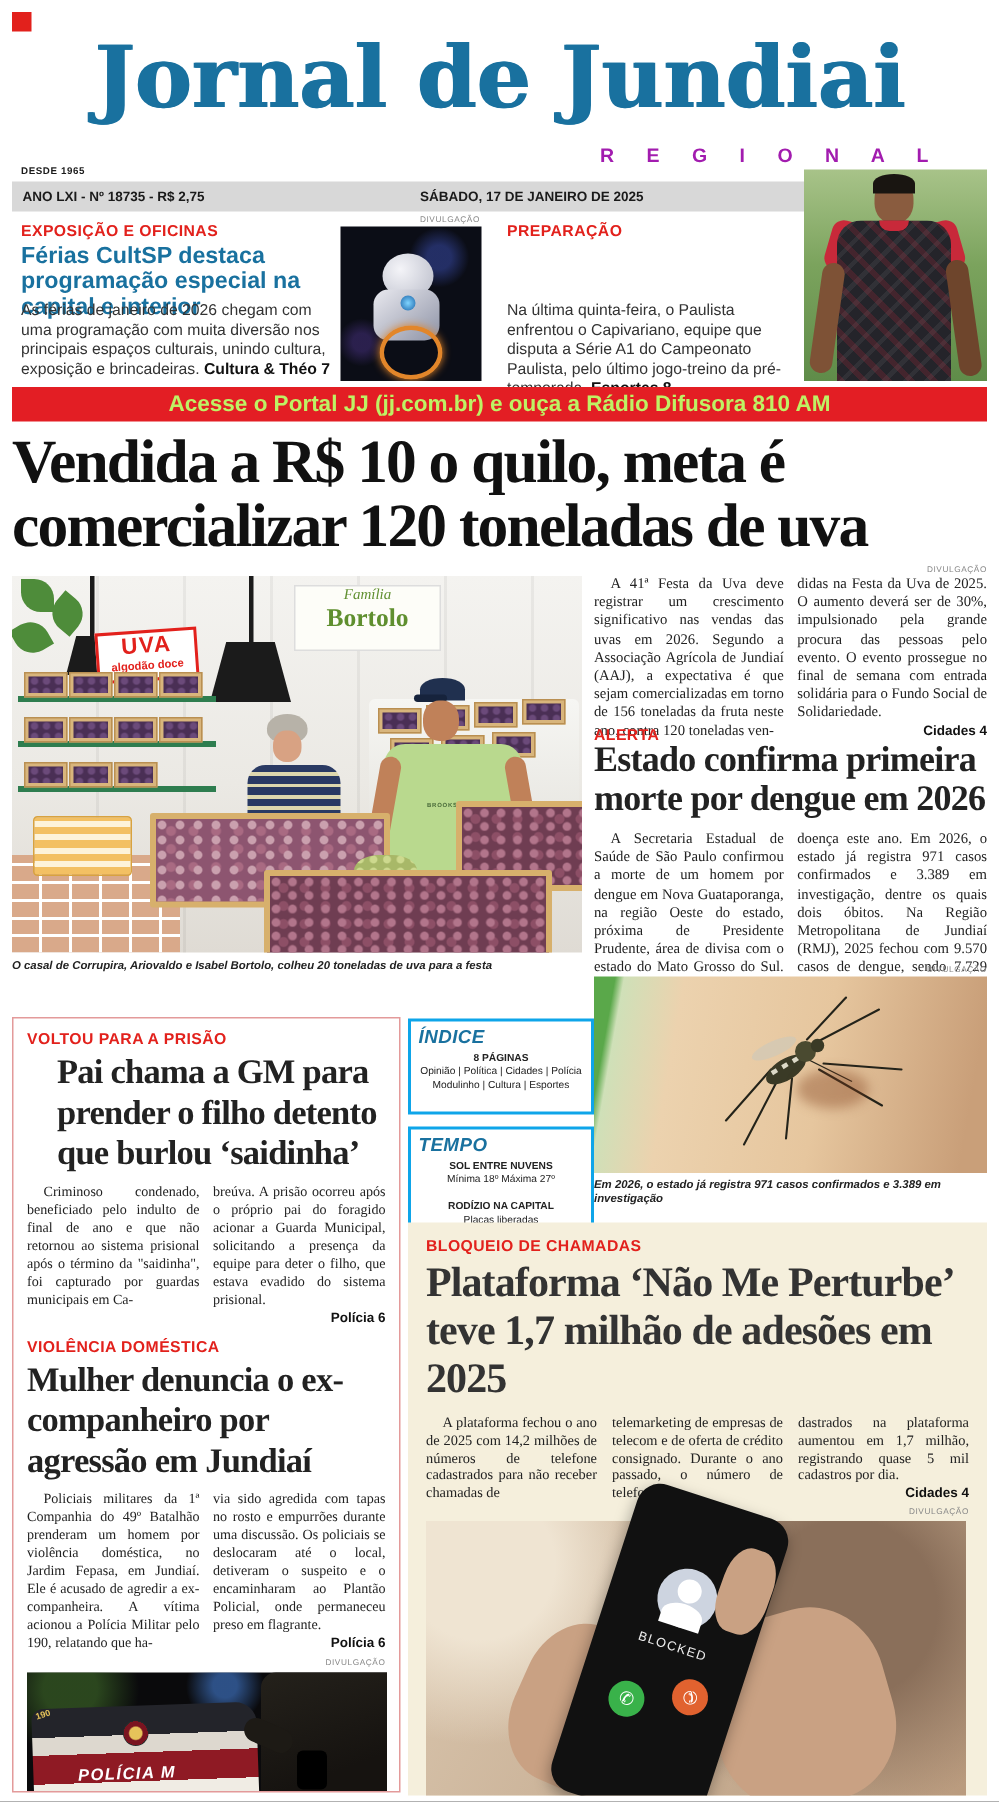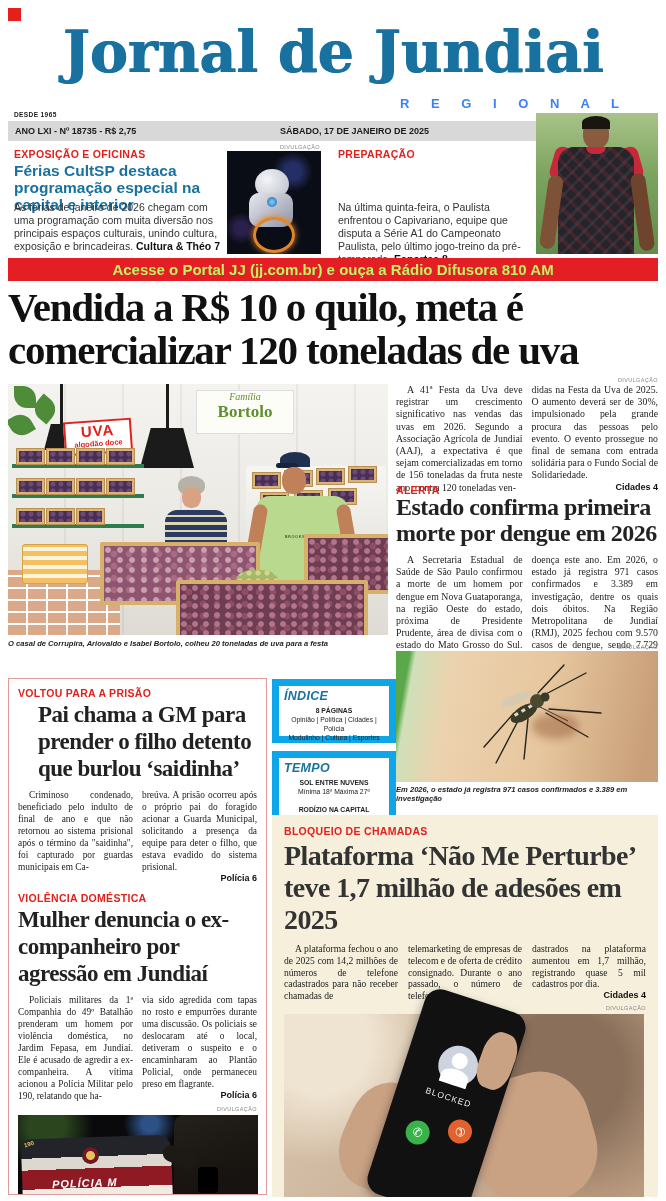--- a/index.html
+++ b/index.html
@@ -5,21 +5,21 @@
   html,body{margin:0;padding:0;background:#777;}
   .page{position:relative;width:666px;height:1201px;background:#fff;overflow:hidden;
         font-family:"Liberation Sans",sans-serif;color:#1a1a1a;}
   .abs{position:absolute;}
 
   
   .brand-square{left:8px;top:8px;width:13px;height:13px;background:#e2211c;}
   .masthead-title{left:0;top:6px;width:666px;text-align:center;color:#19719f;
     font-family:"DejaVu Serif",serif;font-weight:bold;font-size:57px;line-height:92px;
     letter-spacing:0px;text-shadow:1px 0 #19719f;}
-  .masthead-sub{right:38px;top:96px;color:#3b82f6;font-weight:bold;font-size:13px;letter-spacing:9px;}
+  .masthead-sub{right:38px;top:96px;color:#a21caf;font-weight:bold;font-size:13px;letter-spacing:9px;}
   .since{left:14px;top:111px;font-size:6.5px;font-weight:bold;letter-spacing:.4px;}
   .datebar{left:8px;top:121px;width:536px;height:20px;background:#d8d8d8;}
   .datebar-left{left:15px;top:126px;font-size:9px;font-weight:bold;text-align:right;}
   .datebar-center{left:280px;top:126px;font-size:9px;font-weight:bold;}
   .website{right:10px;top:126px;font-size:9.5px;font-weight:bold;}
 
   
   .kicker{color:#e2211c;font-weight:bold;font-size:10.5px;letter-spacing:.3px;}
   .blue-head{color:#19719f;font-weight:bold;font-size:15.5px;line-height:17px;}
   .body-sans{font-size:10.5px;line-height:13px;color:#333;}
@@ -157,21 +157,21 @@
   .pm-badge{position:absolute;left:64px;top:32px;width:17px;height:17px;border-radius:50%;
     background:radial-gradient(circle,#e6c35a 0 4px,#7a1420 5px 8px,#2a2a2a 8px);}
   .pm-190{position:absolute;left:6px;top:26px;color:#e6c35a;font-size:6px;font-weight:bold;transform:rotate(-18deg);}
   .officer{position:absolute;right:0;top:0;width:84px;height:110px;border-radius:10px 0 0 0;
     background:linear-gradient(160deg,#24211b 0,#161310 60%);}
   .officer-arm{position:absolute;right:62px;top:34px;width:34px;height:16px;border-radius:8px;
     background:#1d1a15;transform:rotate(24deg);}
   .officer-kit{position:absolute;right:40px;top:52px;width:20px;height:26px;border-radius:4px;background:#000;}
 
   
-  .infobox{position:absolute;left:272px;width:124px;border:7px solid #0ea5e9;box-sizing:border-box;
+  .infobox{position:absolute;left:272px;width:124px;border:2px solid #0ea5e9;box-sizing:border-box;
     padding:3px 5px 5px;background:#fff;}
   .infobox .ib-title{color:#19719f;font-weight:bold;font-style:italic;font-size:12.5px;letter-spacing:.3px;}
   .infobox .ib-body{text-align:center;font-size:6.8px;line-height:9px;color:#222;margin-top:3px;}
   .infobox .ib-body b{font-size:6.8px;}
 
   
   .creambox{left:272px;top:815px;width:386px;height:382px;background:#f5efdc;
     padding:10px 12px;box-sizing:border-box;overflow:hidden;}
   .creambox .serif-head{font-size:28px;line-height:32px;letter-spacing:-.6px;color:#333;}
   .cols3{display:flex;gap:10px;}

